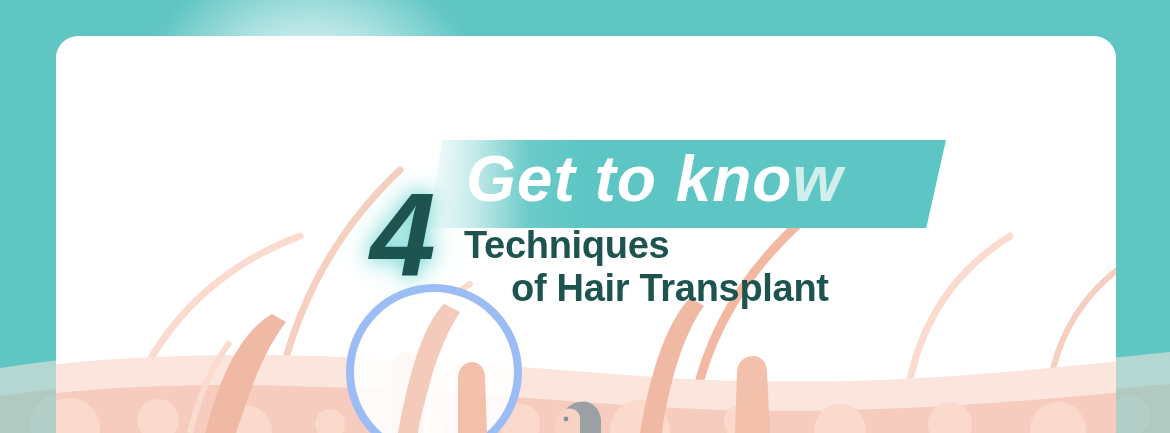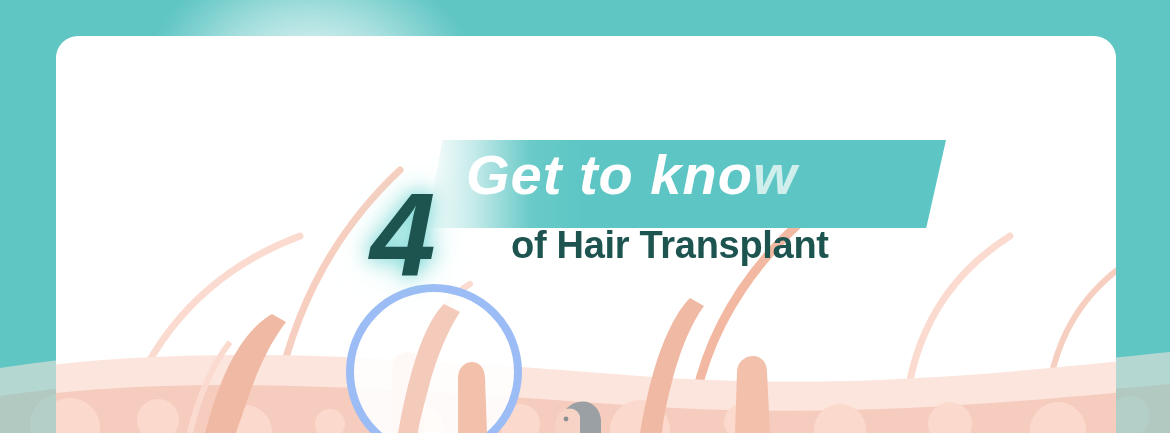--- a/index.html
+++ b/index.html
@@ -43,21 +43,21 @@
   .big-num{
     position:absolute;left:14px;top:48px;
     font-size:118px;line-height:1;font-weight:700;font-style:italic;
     color:#1d5450;
     text-shadow:0 0 18px rgba(120,215,212,.95), 0 0 34px rgba(150,228,226,.75);
     letter-spacing:-3px;
   }
 
   .get-to-know{
     position:absolute;left:110px;top:19px;
-    font-size:56px;line-height:1;font-weight:700;font-style:italic;
+    font-size:64px;line-height:1;font-weight:700;font-style:italic;
     letter-spacing:1px;white-space:nowrap;
     color:#ffffff;
   }
   .get-to-know .tail{color:#cfeeec;}
 
   .sub{
     position:absolute;left:108px;top:96px;
     font-size:38px;line-height:1.12;font-weight:700;
     color:#1d5450;letter-spacing:-.3px;
   }
@@ -155,17 +155,18 @@
 
       <div class="banner-wrap">
         <div class="banner"></div>
       </div>
 
       <div class="big-num">4</div>
 
       <div class="get-to-know"><span>Get to kno</span><span class="tail">w</span></div>
 
       <div class="sub">
+        <span>Techniques</span>
         <span class="l2">of Hair Transplant</span>
       </div>
     </div>
   </div>
 </div>
 
 </body></html>

